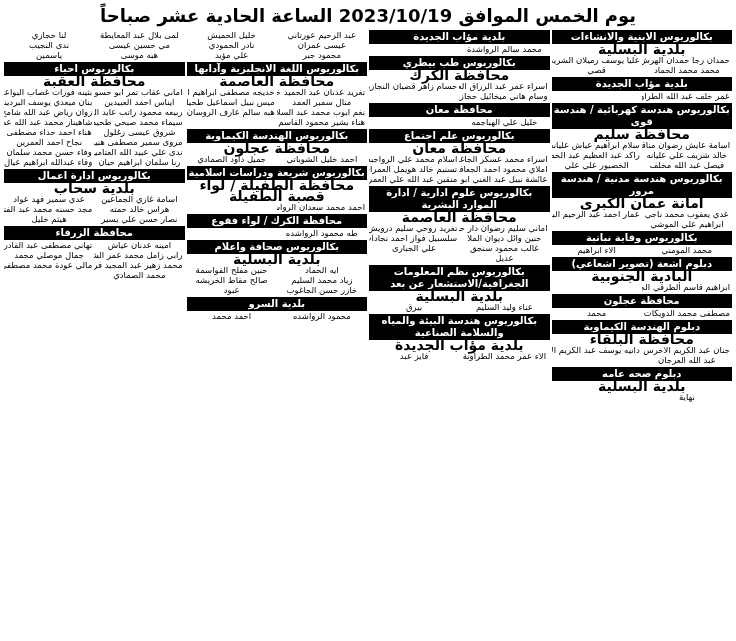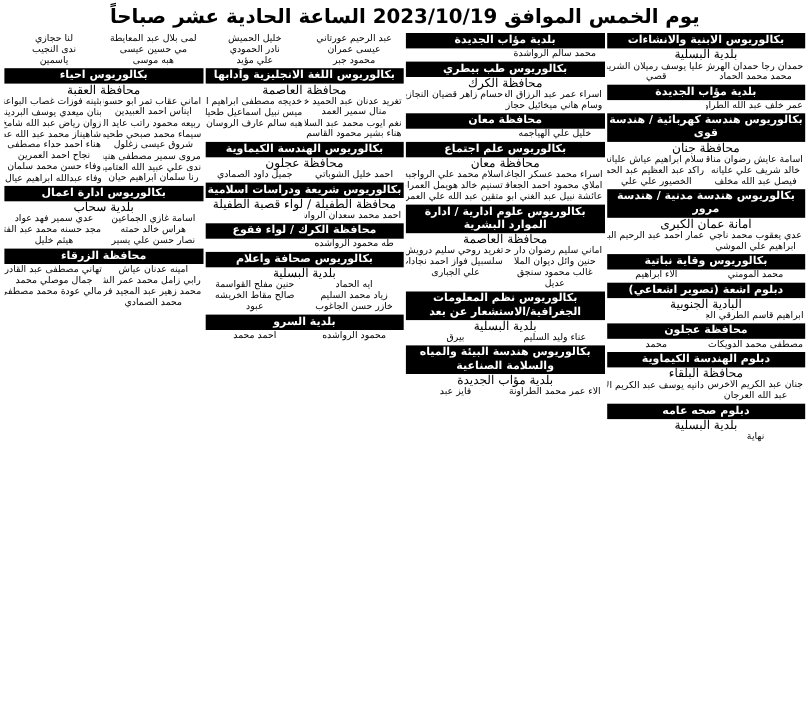--- a/index.html
+++ b/index.html
@@ -17,21 +17,21 @@
     display:flex;flex-direction:row;gap:2px;
     height:600px;
   }
   .col{flex:1;min-width:0;display:flex;flex-direction:column;}
   .blk{margin-bottom:2px;}
   .hdr{
     background:#000;color:#fff;text-align:center;font-weight:bold;
     font-size:10px;line-height:12px;padding:1px 2px;
   }
   .sub{
-    text-align:center;font-weight:normal;font-size:11px;line-height:11px;
+    text-align:center;font-weight:bold;font-size:14px;line-height:11px;
     padding:0 2px;
   }
   .names{
     display:flex;flex-direction:row;flex-wrap:wrap;
     font-size:8.5px;line-height:10px;
   }
   .names .n{
     width:50%;box-sizing:border-box;padding:0 2px;
     white-space:nowrap;overflow:hidden;text-overflow:clip;
     text-align:center;
@@ -55,21 +55,21 @@
           </div>
         </div>
         <div class="blk">
           <div class="hdr">بلدية مؤاب الجديدة</div>
           <div class="names">
             <div class="n">عمر خلف عبد الله الطراونة</div>
           </div>
         </div>
         <div class="blk">
           <div class="hdr">بكالوريوس هندسة كهربائية / هندسة قوى</div>
-          <div class="sub">محافظة جنان</div>
+          <div class="sub">محافظة سليم</div>
           <div class="names">
             <div class="n">اسامة عايش رضوان مناقره</div>
             <div class="n">سلام ابراهيم عياش عليانه</div>
             <div class="n">خالد شريف علي عليانه</div>
             <div class="n">راكد عبد العظيم عبد الحميد سلامة</div>
             <div class="n">فيصل عبد الله مخلف</div>
             <div class="n">الخصيور علي علي</div>
           </div>
         </div>
         <div class="blk">

